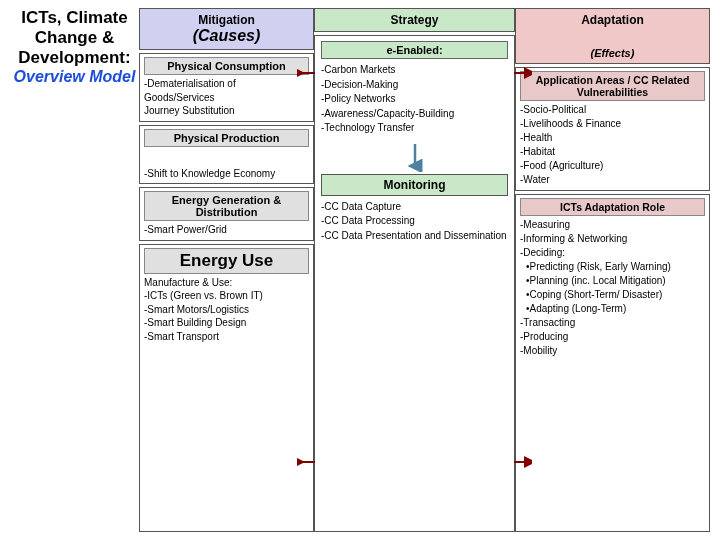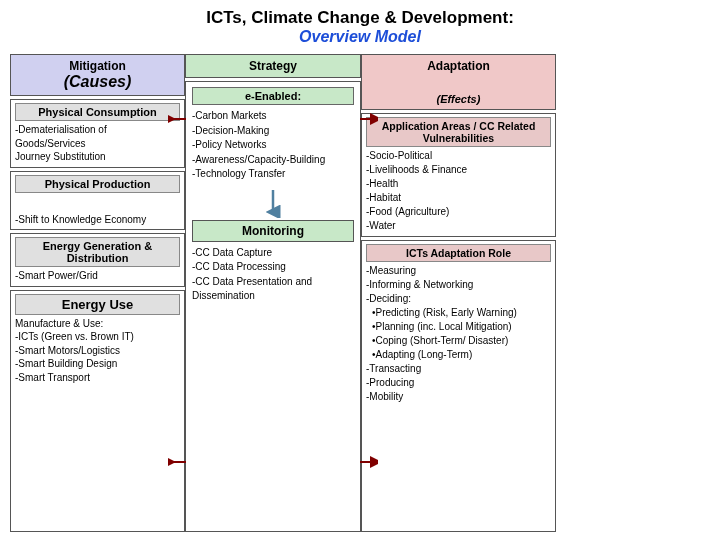--- a/index.html
+++ b/index.html
@@ -9,21 +9,21 @@
       width: 720px;
       height: 540px;
       overflow: hidden;
       font-size: 11px;
     }
     .page {
       width: 720px;
       height: 540px;
       padding: 8px 10px;
       display: flex;
-      flex-direction: column;
+      flex-direction: row;
     }
     .title {
       text-align: center;
       margin-bottom: 8px;
     }
     .title h1 {
       font-size: 17px;
       font-weight: bold;
       color: #000;
     }
@@ -89,32 +89,32 @@
       </div>
 
       <div style="border:1.5px solid #555;padding:3px 4px;">
         <div style="background:#e0e0e0;border:1.5px solid #888;padding:2px 4px;text-align:center;font-weight:bold;font-size:11px;margin-bottom:2px;">Energy Generation &amp; Distribution</div>
         <div style="font-size:10px;line-height:1.35;">
           <div>-Smart Power/Grid</div>
         </div>
       </div>
 
       <div style="border:1.5px solid #555;padding:3px 4px;flex:1;">
-        <div style="background:#e0e0e0;border:1.5px solid #888;padding:2px 4px;text-align:center;font-weight:bold;font-size:13px;margin-bottom:2px;">Energy Use</div>
+        <div style="background:#e0e0e0;border:1.5px solid #888;padding:2px 4px;text-align:center;font-weight:bold;font-size:17px;margin-bottom:2px;">Energy Use</div>
         <div style="font-size:10px;line-height:1.35;">
           <div>Manufacture &amp; Use:</div>
           <div>-ICTs (Green vs. Brown IT)</div>
           <div>-Smart Motors/Logistics</div>
           <div>-Smart Building Design</div>
           <div>-Smart Transport</div>
         </div>
       </div>
     </div>
 
-    <div style="width:176px;display:flex;flex-direction:column;gap:3px;position:relative;">
+    <div style="width:201px;display:flex;flex-direction:column;gap:3px;position:relative;">
       <div style="background:#c8e8c8;border:1.5px solid #555;padding:4px 10px;text-align:center;font-weight:bold;font-size:12px;">Strategy</div>
 
       <div style="border:1.5px solid #555;padding:5px 6px;flex:1;position:relative;">
 
         <div style="position:absolute;left:-18px;top:30px;">
           <svg width="20" height="14">
             <defs>
               <marker id="al1" markerWidth="6" markerHeight="6" refX="3" refY="3" orient="auto">
                 <path d="M6,0 L0,3 L6,6 Z" fill="#800000"></path>
               </marker>

